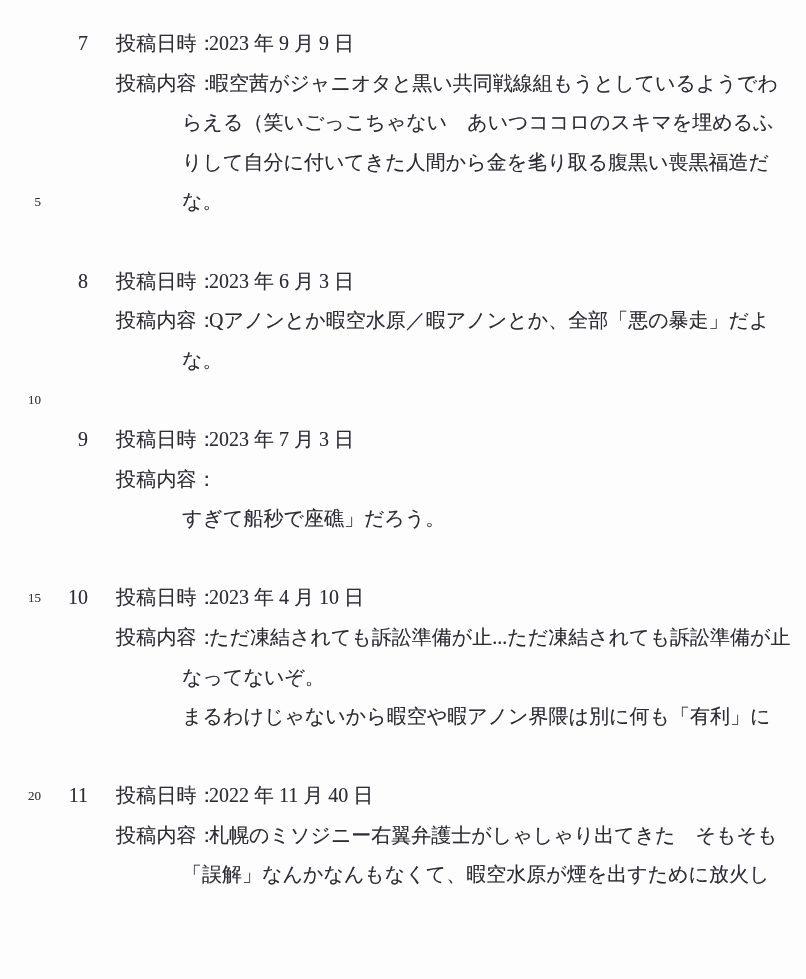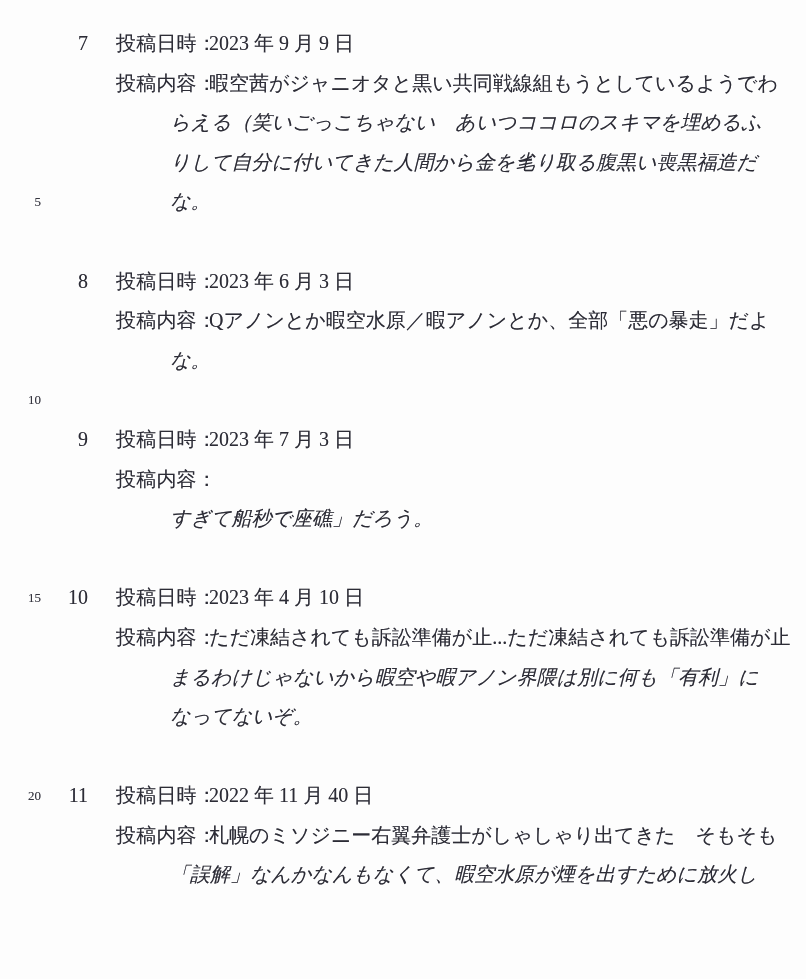--- a/index.html
+++ b/index.html
@@ -51,22 +51,21 @@
     left: 116px;
     letter-spacing: 0.2px;
   }
   .after-lbl {
     position: absolute;
     left: 201px;
     margin-left: 8px;
   }
   .cont {
     position: absolute;
-    left: 170px;
-    font-style: italic;
+    left: 182px;
   }
 </style>
 </head>
 <body>
 
 <div class="page" style="background: rgb(253, 253, 253); color: rgb(44, 44, 54);">
   <div class="rows">
 
     <div class="row">
       <span class="no">7</span>
@@ -135,25 +134,25 @@
       <span class="lbl">投稿日時：</span>
       <span class="after-lbl">2023 年 4 月 10 日</span>
     </div>
 
     <div class="row">
       <span class="lbl">投稿内容：</span>
       <span class="after-lbl">ただ凍結されても訴訟準備が止...ただ凍結されても訴訟準備が止</span>
     </div>
 
     <div class="row">
-      <span class="cont">まるわけじゃないから暇空や暇アノン界隈は別に何も「有利」に</span>
+      <span class="cont">なってないぞ。</span>
     </div>
 
     <div class="row">
-      <span class="cont">なってないぞ。</span>
+      <span class="cont">まるわけじゃないから暇空や暇アノン界隈は別に何も「有利」に</span>
     </div>
 
     <div class="row"></div>
 
     <div class="row">
       <span class="ln">20</span>
       <span class="no">11</span>
       <span class="lbl">投稿日時：</span>
       <span class="after-lbl">2022 年 11 月 40 日</span>
     </div>

